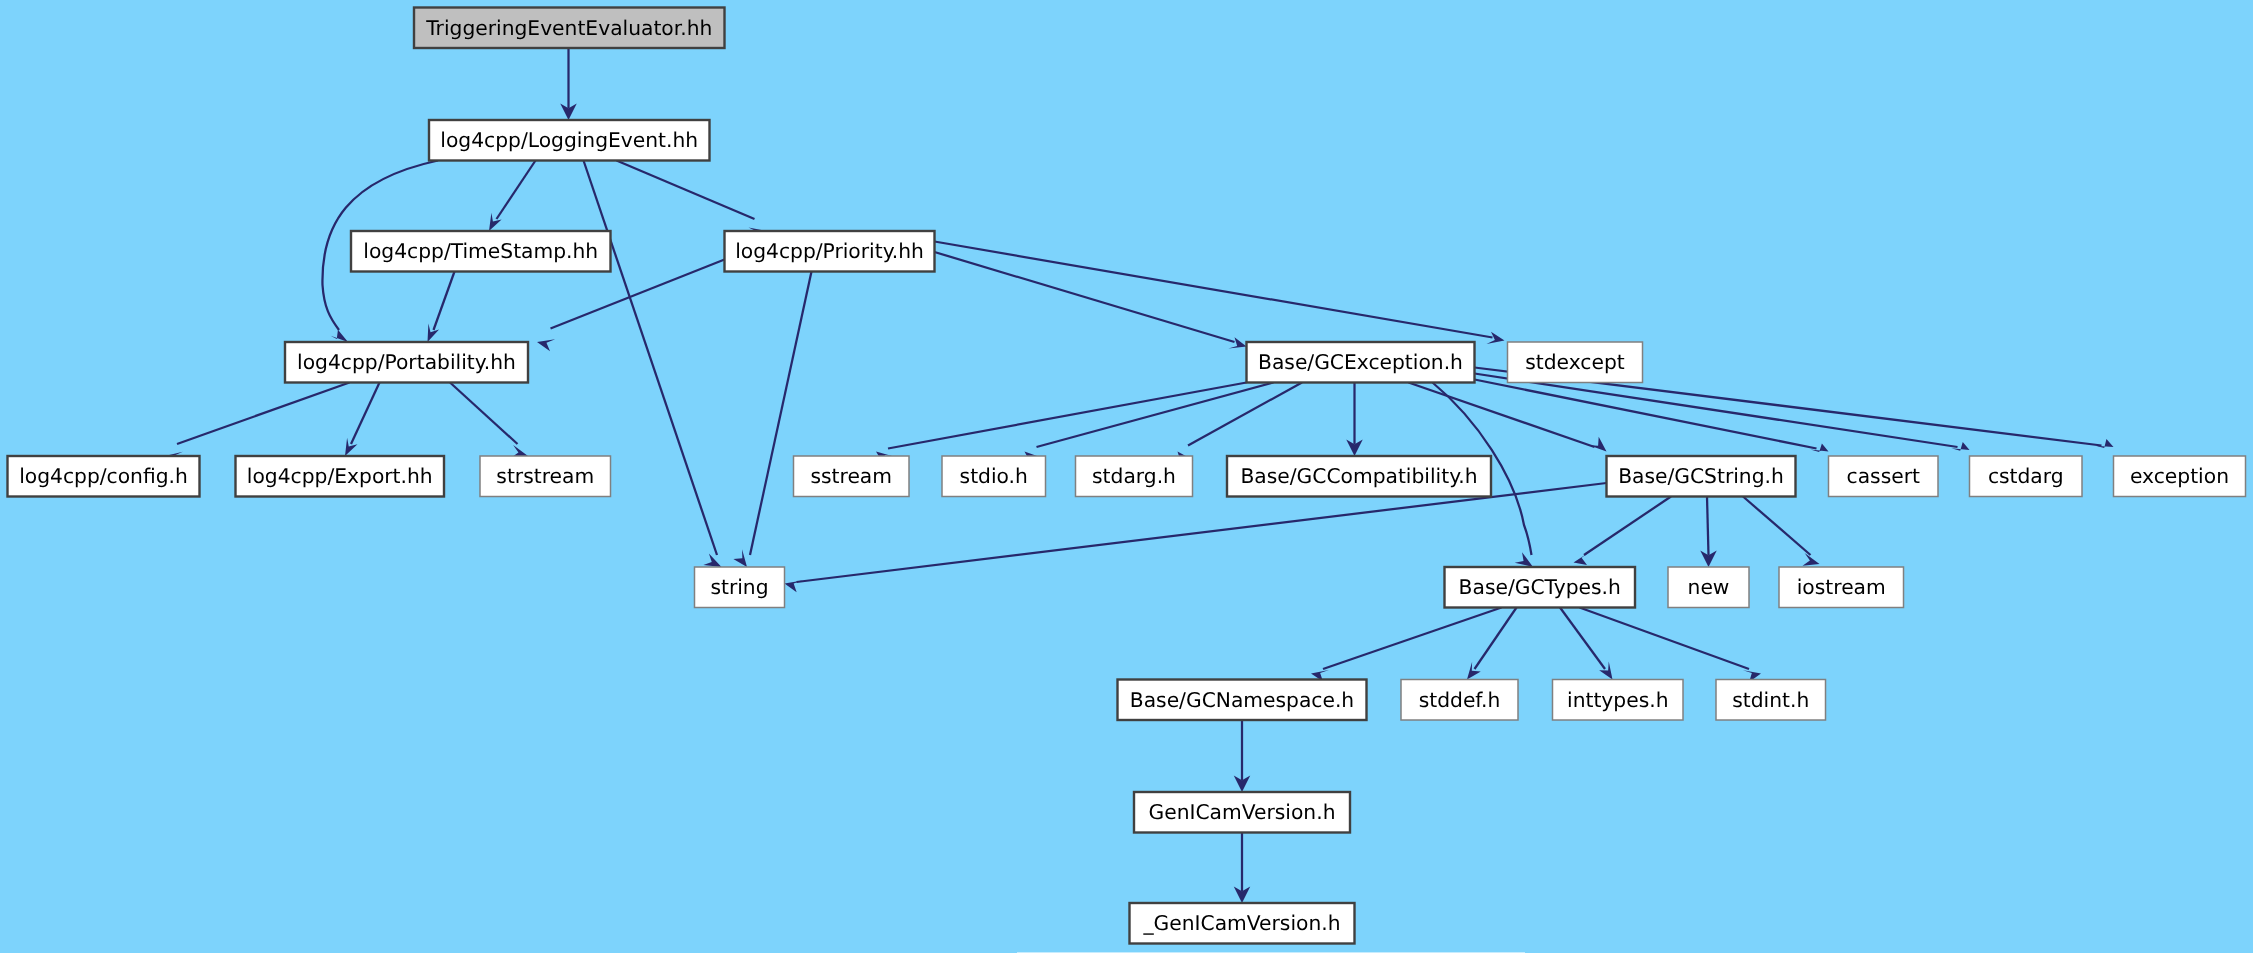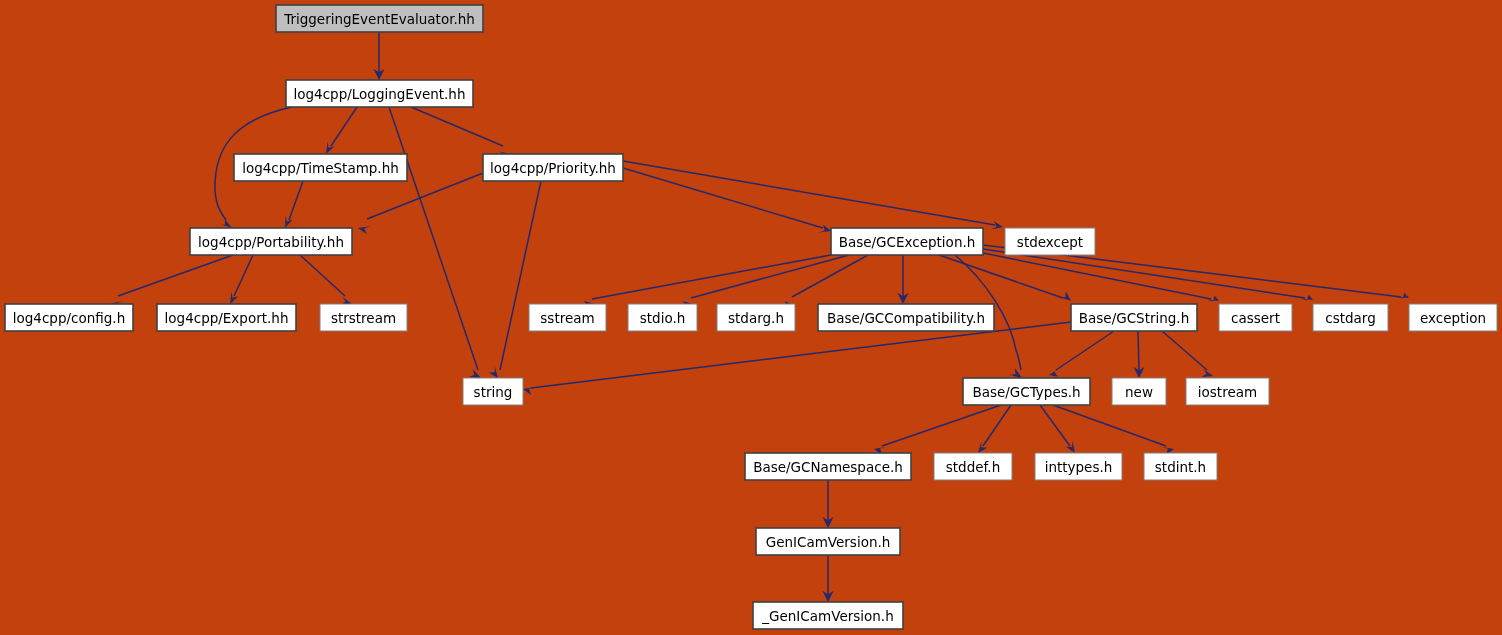--- a/index.html
+++ b/index.html
@@ -4,21 +4,21 @@
 <style>
   html, body {
     margin: 0;
     padding: 0;
     background: #ffffff;
   }
   #graph-root {
     position: relative;
     width: 1502px;
     height: 635px;
-    background: #c2410c;
+    background: #7dd3fc;
     font-family: "DejaVu Sans", "Liberation Sans", sans-serif;
     overflow: hidden;
   }
   svg#include-graph {
     display: block;
     width: 1502px;
     height: 635px;
   }
   .node-box {
     fill: #ffffff;

